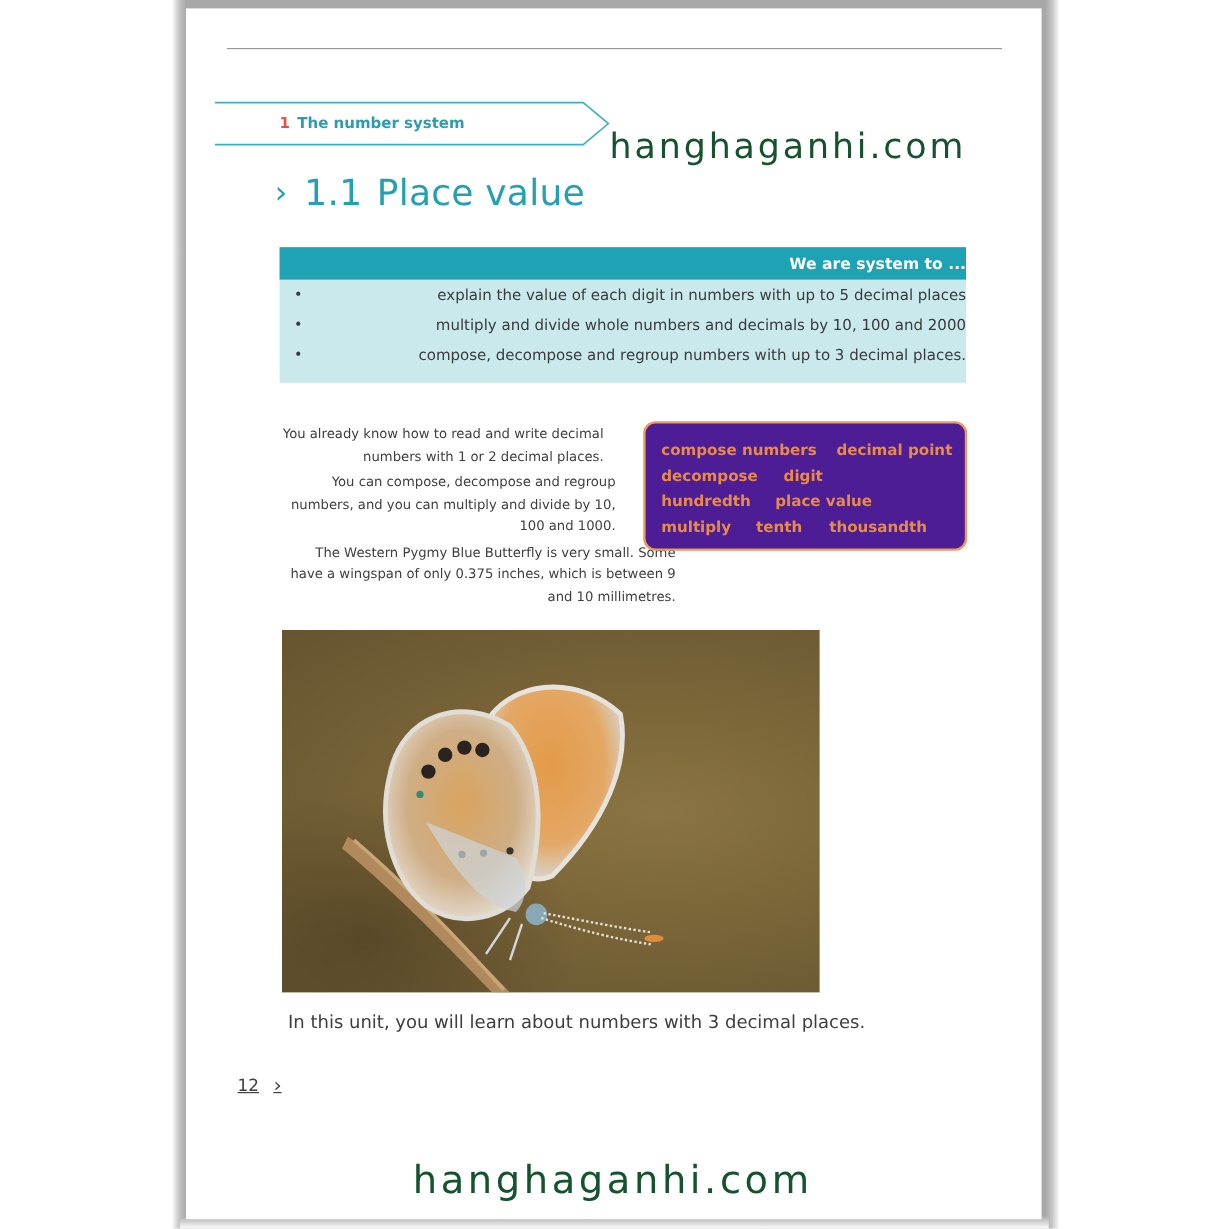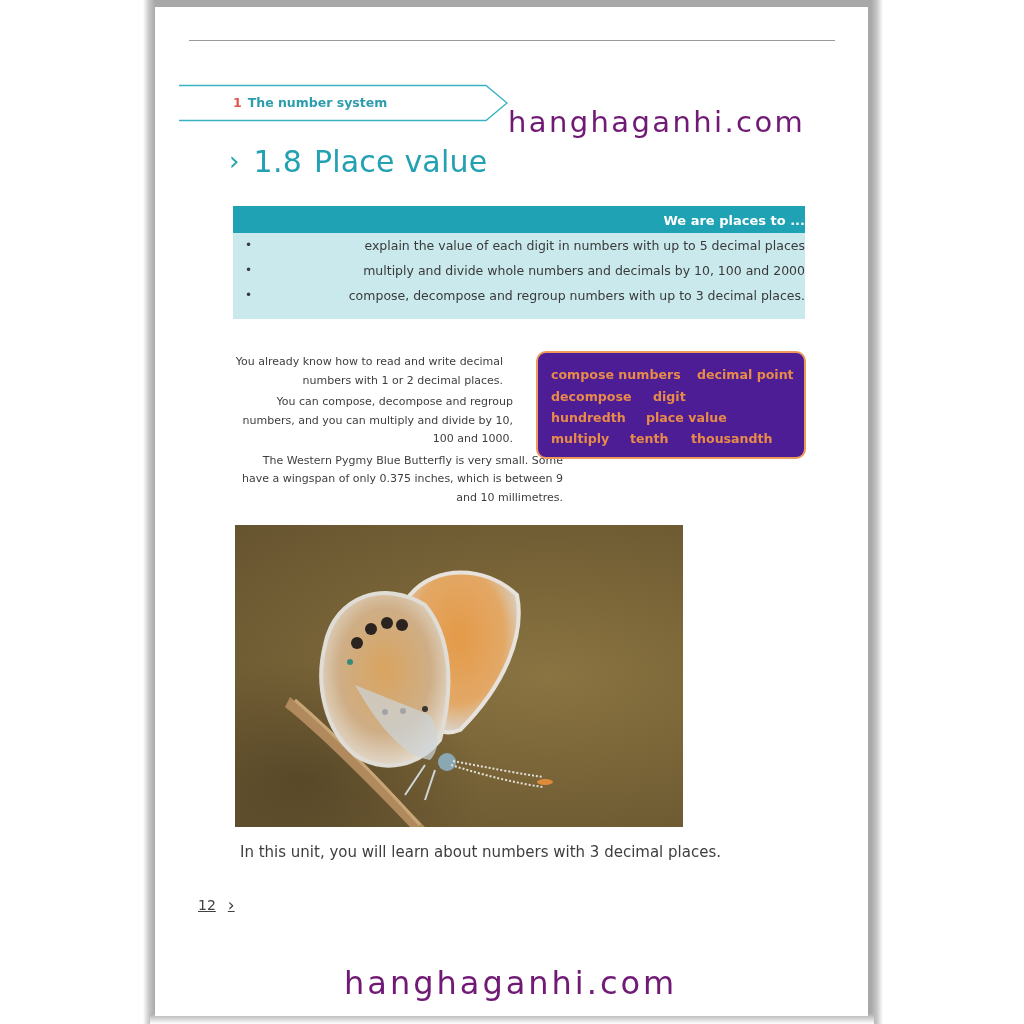--- a/index.html
+++ b/index.html
@@ -78,21 +78,21 @@
   .caption {
     position: absolute; left: 85px; top: 836px;
     font-size: 15px; color: #3e3e3e; white-space: nowrap;
   }
   .page-num {
     position: absolute; left: 43px; top: 887px;
     font-size: 14px; color: #404040; white-space: nowrap; text-decoration: underline;
   }
   .page-num .chev { margin-left: 12px; font-size: 17px; position: relative; top: 1px; }
   .watermark {
-    position: absolute; font-size: 29px; color: #701a75;
+    position: absolute; font-size: 29px; color: #14532d;
     letter-spacing: 2.4px; white-space: nowrap;
     font-family: "DejaVu Sans", sans-serif;
   }
   .wm-top { left: 508px; top: 105px; }
   .wm-bottom { left: 344px; top: 964px; font-size: 32px; letter-spacing: 3px; }
 </style>
 </head>
 <body>
 
 <div class="shadow"></div>
@@ -104,25 +104,25 @@
   <div class="chapter-tab">
     <svg width="330" height="38" viewBox="0 0 330 38">
       <polyline points="0,1.5 307,1.5 328,19 307,36.5 0,36.5" fill="none" stroke="#38b2c2" stroke-width="1.3"></polyline>
     </svg>
     <div class="chapter-label">
       <span class="chapter-num">1</span><span>The number system</span>
     </div>
   </div>
 
   <div class="section-title">
-    <span class="chev">›</span><span class="num">1.8</span><span>Place value</span>
+    <span class="chev">›</span><span class="num">1.1</span><span>Place value</span>
   </div>
 
   <div class="goals">
-    <div class="goals-head">We are places to ...</div>
+    <div class="goals-head">We are system to ...</div>
     <ul>
       <li><span class="bullet">•</span><span>explain the value of each digit in numbers with up to 5 decimal places</span></li>
       <li><span class="bullet">•</span><span>multiply and divide whole numbers and decimals by 10, 100 and 2000</span></li>
       <li><span class="bullet">•</span><span>compose, decompose and regroup numbers with up to 3 decimal places.</span></li>
     </ul>
   </div>
 
   <div class="intro">
     <p style="width:270px">You already know how to read and write decimal numbers with 1 or 2 decimal places.</p>
     <p style="width:280px">You can compose, decompose and regroup numbers, and you can multiply and divide by 10, 100 and 1000.</p>

